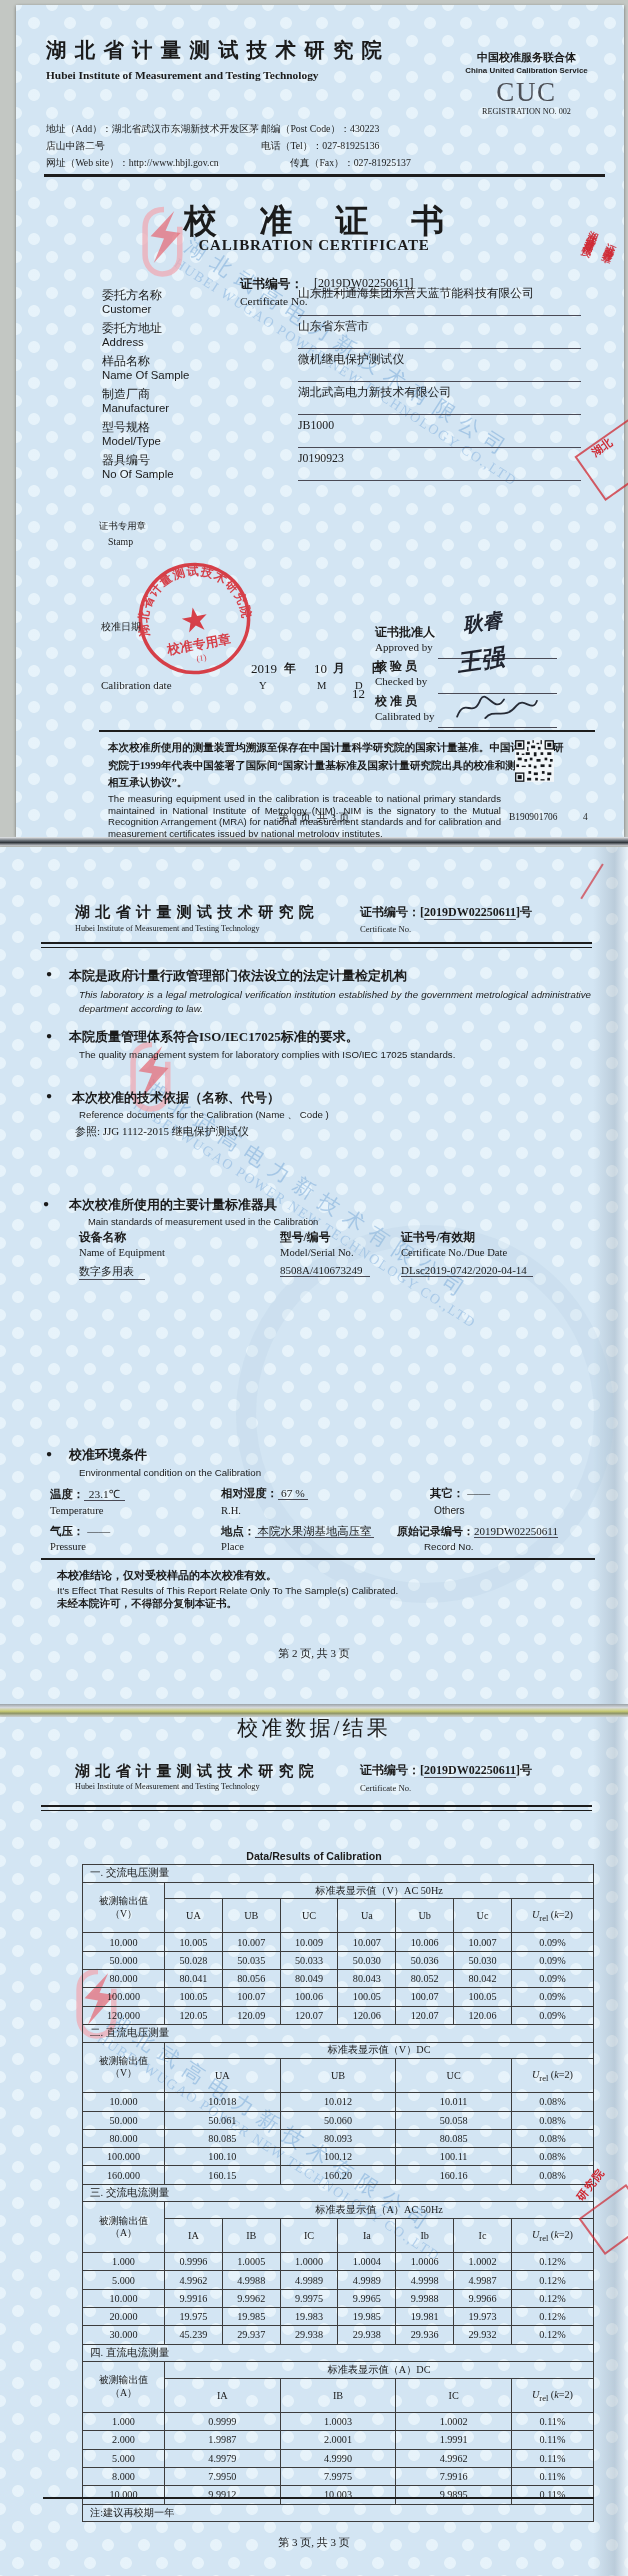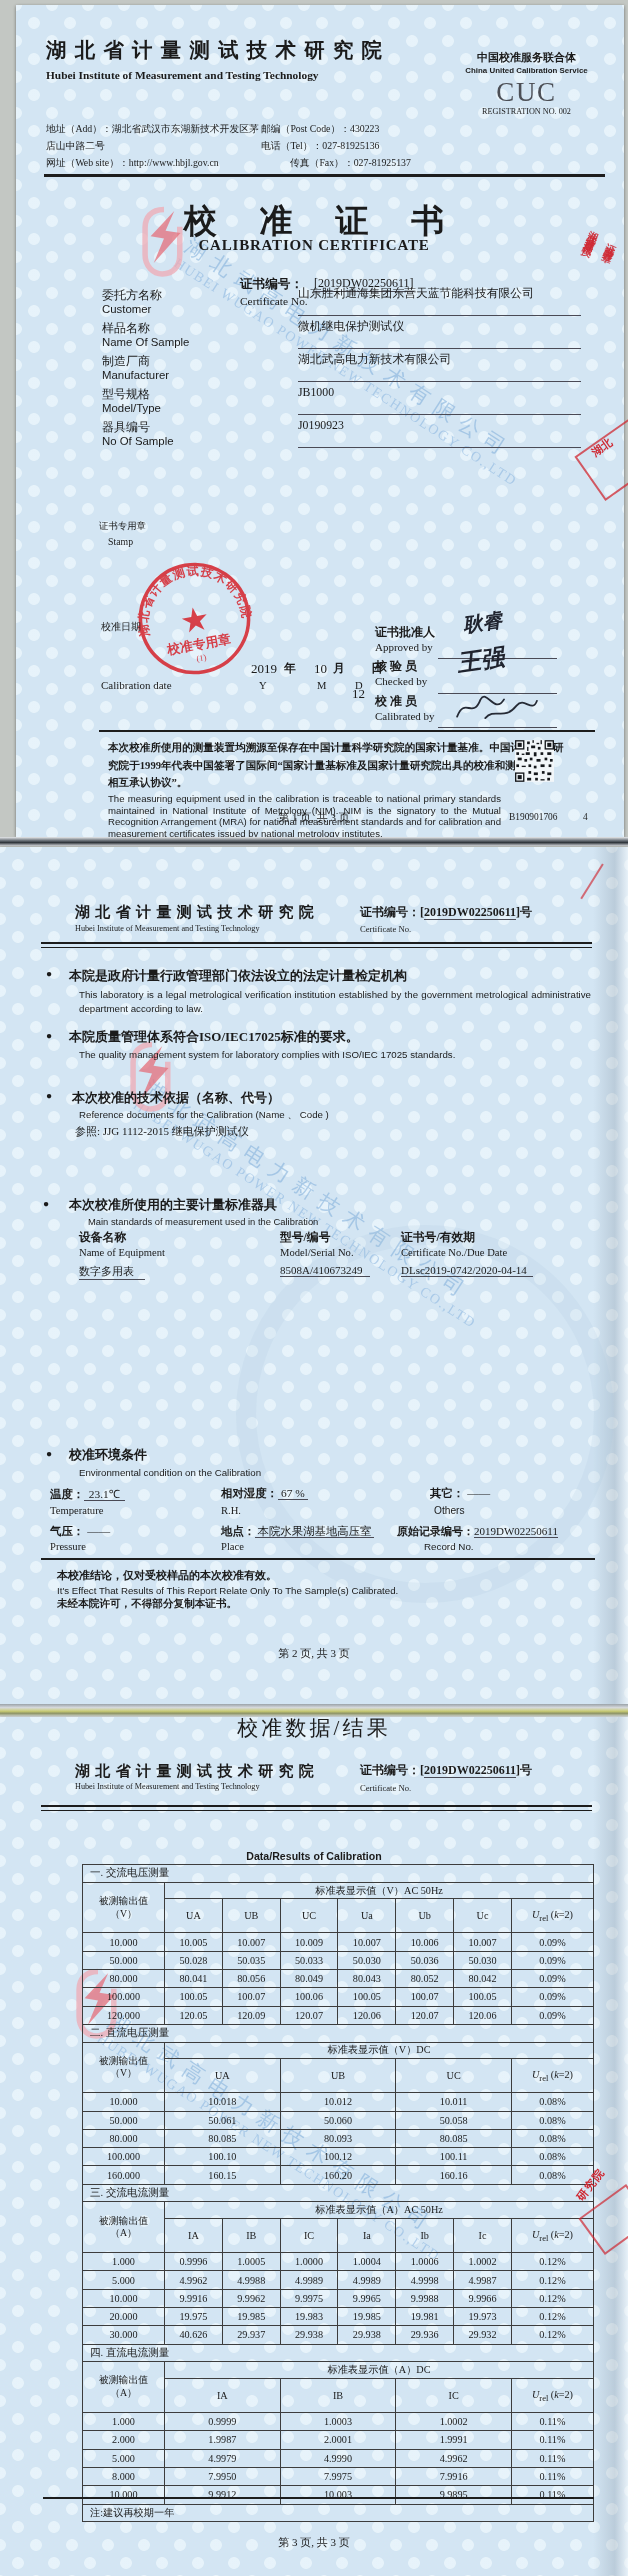--- a/index.html
+++ b/index.html
@@ -78,20 +78,25 @@
 
   <div class="abs" style="left:240px;top:276px;font-size:12.6px;font-weight:600;">证书编号：</div>
   <div class="abs uline" style="left:314px;top:276px;font-size:12px;">[2019DW02250611]</div>
   <div class="abs" style="left:240px;top:295px;font-size:11.4px;">Certificate No.</div>
 
   <div class="abs" style="left:102px;top:287px;width:479px;">
       <div class="f-row">
         <div class="f-cn">委托方名称</div>
         <div class="f-en">Customer</div>
         <div class="f-val">山东胜利通海集团东营天蓝节能科技有限公司</div>
+      </div>
+      <div class="f-row">
+        <div class="f-cn">委托方地址</div>
+        <div class="f-en">Address</div>
+        <div class="f-val">山东省东营市</div>
       </div>
       <div class="f-row">
         <div class="f-cn">样品名称</div>
         <div class="f-en">Name Of Sample</div>
         <div class="f-val">微机继电保护测试仪</div>
       </div>
       <div class="f-row">
         <div class="f-cn">制造厂商</div>
         <div class="f-en">Manufacturer</div>
         <div class="f-val">湖北武高电力新技术有限公司</div>
@@ -236,21 +241,21 @@
   <div class="abs" style="left:75px;top:903px;font-size:15px;font-weight:bold;letter-spacing:0.8px;white-space:nowrap;">湖 北 省 计 量 测 试 技 术 研 究 院</div>
   <div class="abs" style="left:75px;top:924px;font-size:8.2px;">Hubei Institute of Measurement and Testing Technology</div>
   <div class="abs" style="left:360px;top:904px;font-size:12px;font-weight:600;white-space:nowrap;">
     <span>证书编号：</span><span>[</span><span class="uline">2019DW02250611</span><span>]</span><span>号</span>
   </div>
   <div class="abs" style="left:360px;top:924px;font-size:8.6px;">Certificate No.</div>
   <div class="dblrule" style="left:41px;top:942px;width:551px;"></div>
 
   <div class="abs" style="left:46px;top:968px;font-size:10.2px;">●</div>
   <div class="abs" style="left:69px;top:967px;font-size:13px;font-weight:600;">本院是政府计量行政管理部门依法设立的法定计量检定机构</div>
-  <div class="abs sans" style="left:79px;top:988px;width:512px;font-size:9.7px;line-height:1.42;text-align:justify;">This laboratory is a legal metrological verification institution established by the government metrological administrative department according to law.</div>
+  <div class="abs sans" style="left:79px;top:988px;width:512px;font-size:9.7px;line-height:1.42;text-align:justify;font-style:italic;">This laboratory is a legal metrological verification institution established by the government metrological administrative department according to law.</div>
 
   <div class="abs" style="left:46px;top:1030px;font-size:10.2px;">●</div>
   <div class="abs" style="left:69px;top:1028px;font-size:13px;font-weight:600;">本院质量管理体系符合ISO/IEC17025标准的要求。</div>
   <div class="abs sans" style="left:79px;top:1049px;width:512px;font-size:9.7px;">The quality management system for laboratory complies with ISO/IEC 17025 standards.</div>
 
   <div class="abs" style="left:46px;top:1090px;font-size:10.2px;">●</div>
   <div class="abs" style="left:72px;top:1089px;font-size:13px;font-weight:600;">本次校准的技术依据（名称、代号）</div>
   <div class="abs sans" style="left:79px;top:1109px;width:512px;font-size:9.7px;">Reference documents for the Calibration (Name 、 Code )</div>
   <div class="abs" style="left:75px;top:1124px;font-size:11px;">参照: JJG 1112-2015 继电保护测试仪</div>
 
@@ -543,21 +548,21 @@
             <td>19.975</td>
             <td>19.985</td>
             <td>19.983</td>
             <td>19.985</td>
             <td>19.981</td>
             <td>19.973</td>
             <td>0.12%</td>
           </tr>
           <tr>
             <td>30.000</td>
-            <td>40.626</td>
+            <td>45.239</td>
             <td>29.937</td>
             <td>29.938</td>
             <td>29.938</td>
             <td>29.936</td>
             <td>29.932</td>
             <td>0.12%</td>
           </tr>
         </tbody>
       </table>
       <table class="rt">

